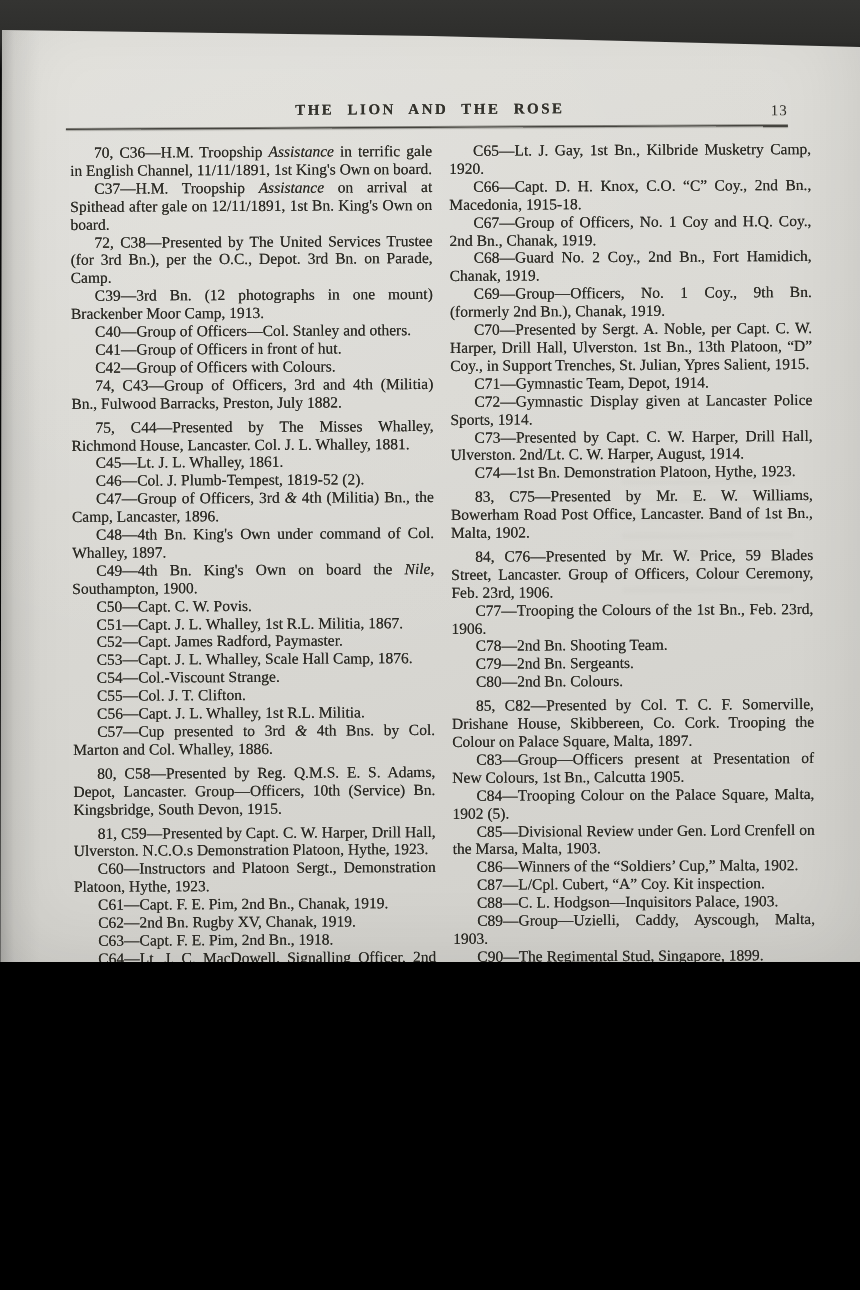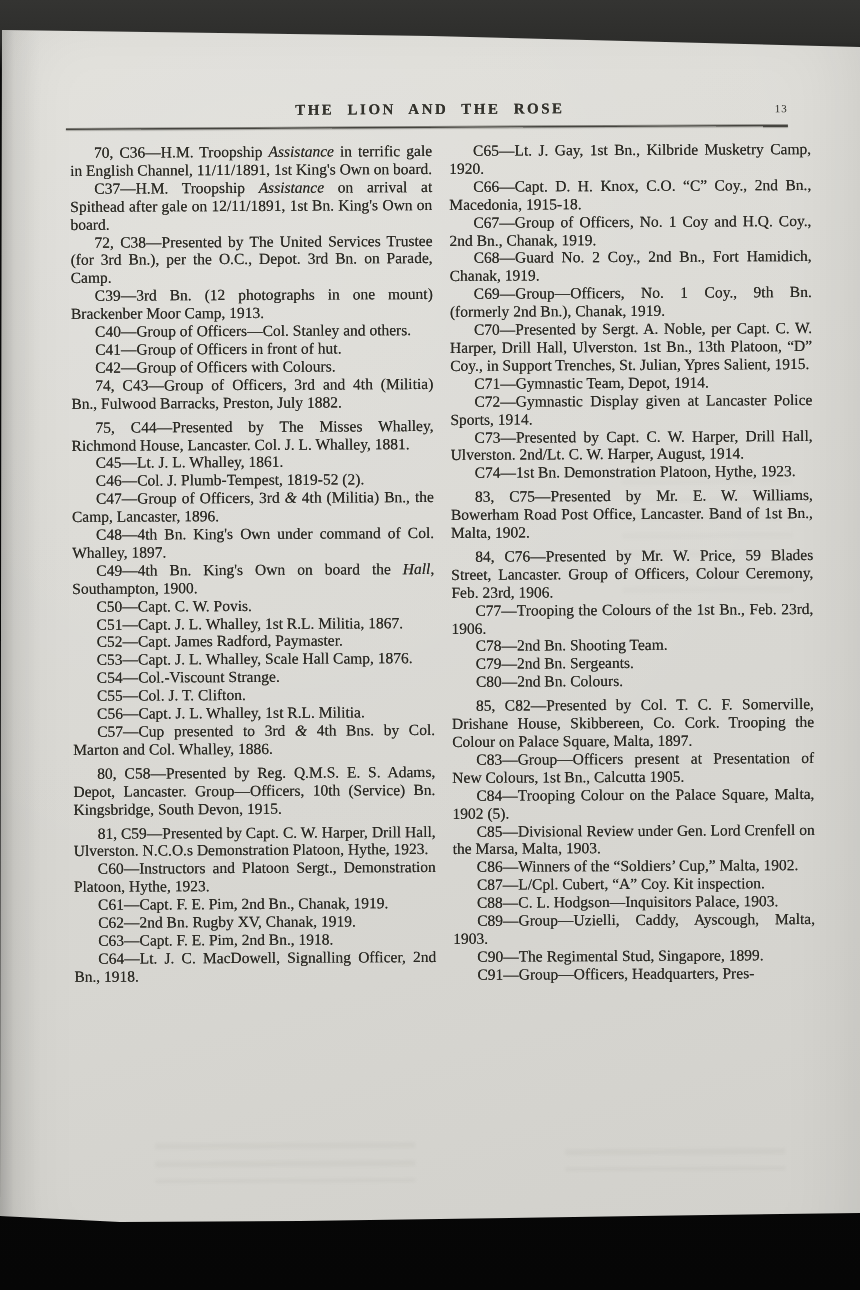--- a/index.html
+++ b/index.html
@@ -1,18 +1,18 @@
 <!DOCTYPE html>
 <html><head>
 <meta charset="utf-8">
 <style>
   html,body{margin:0;padding:0;background:#000;}
   .scan{
     position:relative;
-    width:860px;height:1290px;
+    width:860px;height:962px;
     overflow:hidden;
     background:linear-gradient(180deg,#343432 0px,#2d2d2b 42px,#0c0c0c 70px,#060606 100%);
     font-family:"Liberation Serif", serif;
   }
   .paper{
     position:absolute;inset:0;
     background:
       radial-gradient(120% 90% at 30% 20%, rgba(255,255,255,0.10), rgba(0,0,0,0) 60%),
       linear-gradient(164deg,#e1e0db 0%,#dbdad5 35%,#d7d6d1 65%,#d1d0cb 100%);
     clip-path:polygon(2px 30px,430px 36px,860px 47px,860px 1213px,640px 1216px,300px 1221px,120px 1222px,0px 1216px);
@@ -30,21 +30,21 @@
     color:#2a2923;
   }
   .header{position:absolute;left:70px;top:100px;width:720px;height:30px;}
   .title{
     text-align:center;
     font-size:15px;font-weight:700;line-height:18px;
     letter-spacing:2.5px;word-spacing:7px;
     color:#33322c;
     text-shadow:0 0 0.6px rgba(40,40,34,0.8);
   }
-  .pagenum{position:absolute;right:2px;top:4px;font-size:11px;letter-spacing:1px;color:#2e2d27;}
+  .pagenum{position:absolute;right:2px;top:4px;font-size:15px;letter-spacing:1px;color:#2e2d27;}
   .rule{
     position:absolute;left:-4px;right:2px;top:26px;height:2px;
     background:linear-gradient(180deg,#7b7a74 0 35%,#45443f 55% 100%);
     box-shadow:0 1px 1px rgba(90,90,84,0.45);
   }
   .columns{
     position:absolute;left:70px;top:142px;width:741px;
     display:flex;gap:17px;
   }
   .col{flex:1;min-width:0;}
@@ -89,21 +89,21 @@
           <p class="entry">C39—3rd Bn. (12 photographs in one mount) Brackenber Moor Camp, 1913.</p>
           <p class="entry">C40—Group of Officers—Col. Stanley and others.</p>
           <p class="entry">C41—Group of Officers in front of hut.</p>
           <p class="entry">C42—Group of Officers with Colours.</p>
           <p class="entry">74, C43—Group of Officers, 3rd and 4th (Militia) Bn., Fulwood Barracks, Preston, July 1882.</p>
           <p class="entry entry-gap">75, C44—Presented by The Misses Whalley, Richmond House, Lancaster.  Col. J. L. Whalley, 1881.</p>
           <p class="entry">C45—Lt. J. L. Whalley, 1861.</p>
           <p class="entry">C46—Col. J. Plumb-Tempest, 1819-52 (2).</p>
           <p class="entry">C47—Group of Officers, 3rd <i>&amp;</i> 4th (Militia) Bn., the Camp, Lancaster, 1896.</p>
           <p class="entry">C48—4th Bn. King's Own under command of Col. Whalley, 1897.</p>
-          <p class="entry">C49—4th Bn. King's Own on board the <i>Hall</i>, Southampton, 1900.</p>
+          <p class="entry">C49—4th Bn. King's Own on board the <i>Nile</i>, Southampton, 1900.</p>
           <p class="entry">C50—Capt. C. W. Povis.</p>
           <p class="entry">C51—Capt. J. L. Whalley, 1st R.L. Militia, 1867.</p>
           <p class="entry">C52—Capt. James Radford, Paymaster.</p>
           <p class="entry">C53—Capt. J. L. Whalley, Scale Hall Camp, 1876.</p>
           <p class="entry">C54—Col.-Viscount Strange.</p>
           <p class="entry">C55—Col. J. T. Clifton.</p>
           <p class="entry">C56—Capt. J. L. Whalley, 1st R.L. Militia.</p>
           <p class="entry">C57—Cup presented to 3rd <i>&amp;</i> 4th Bns. by Col. Marton and Col. Whalley, 1886.</p>
           <p class="entry entry-gap">80, C58—Presented by Reg. Q.M.S. E. S. Adams, Depot, Lancaster.  Group—Officers, 10th (Service) Bn. Kingsbridge, South Devon, 1915.</p>
           <p class="entry entry-gap">81, C59—Presented by Capt. C. W. Harper, Drill Hall, Ulverston.  N.C.O.s Demonstration Platoon, Hythe, 1923.</p>

